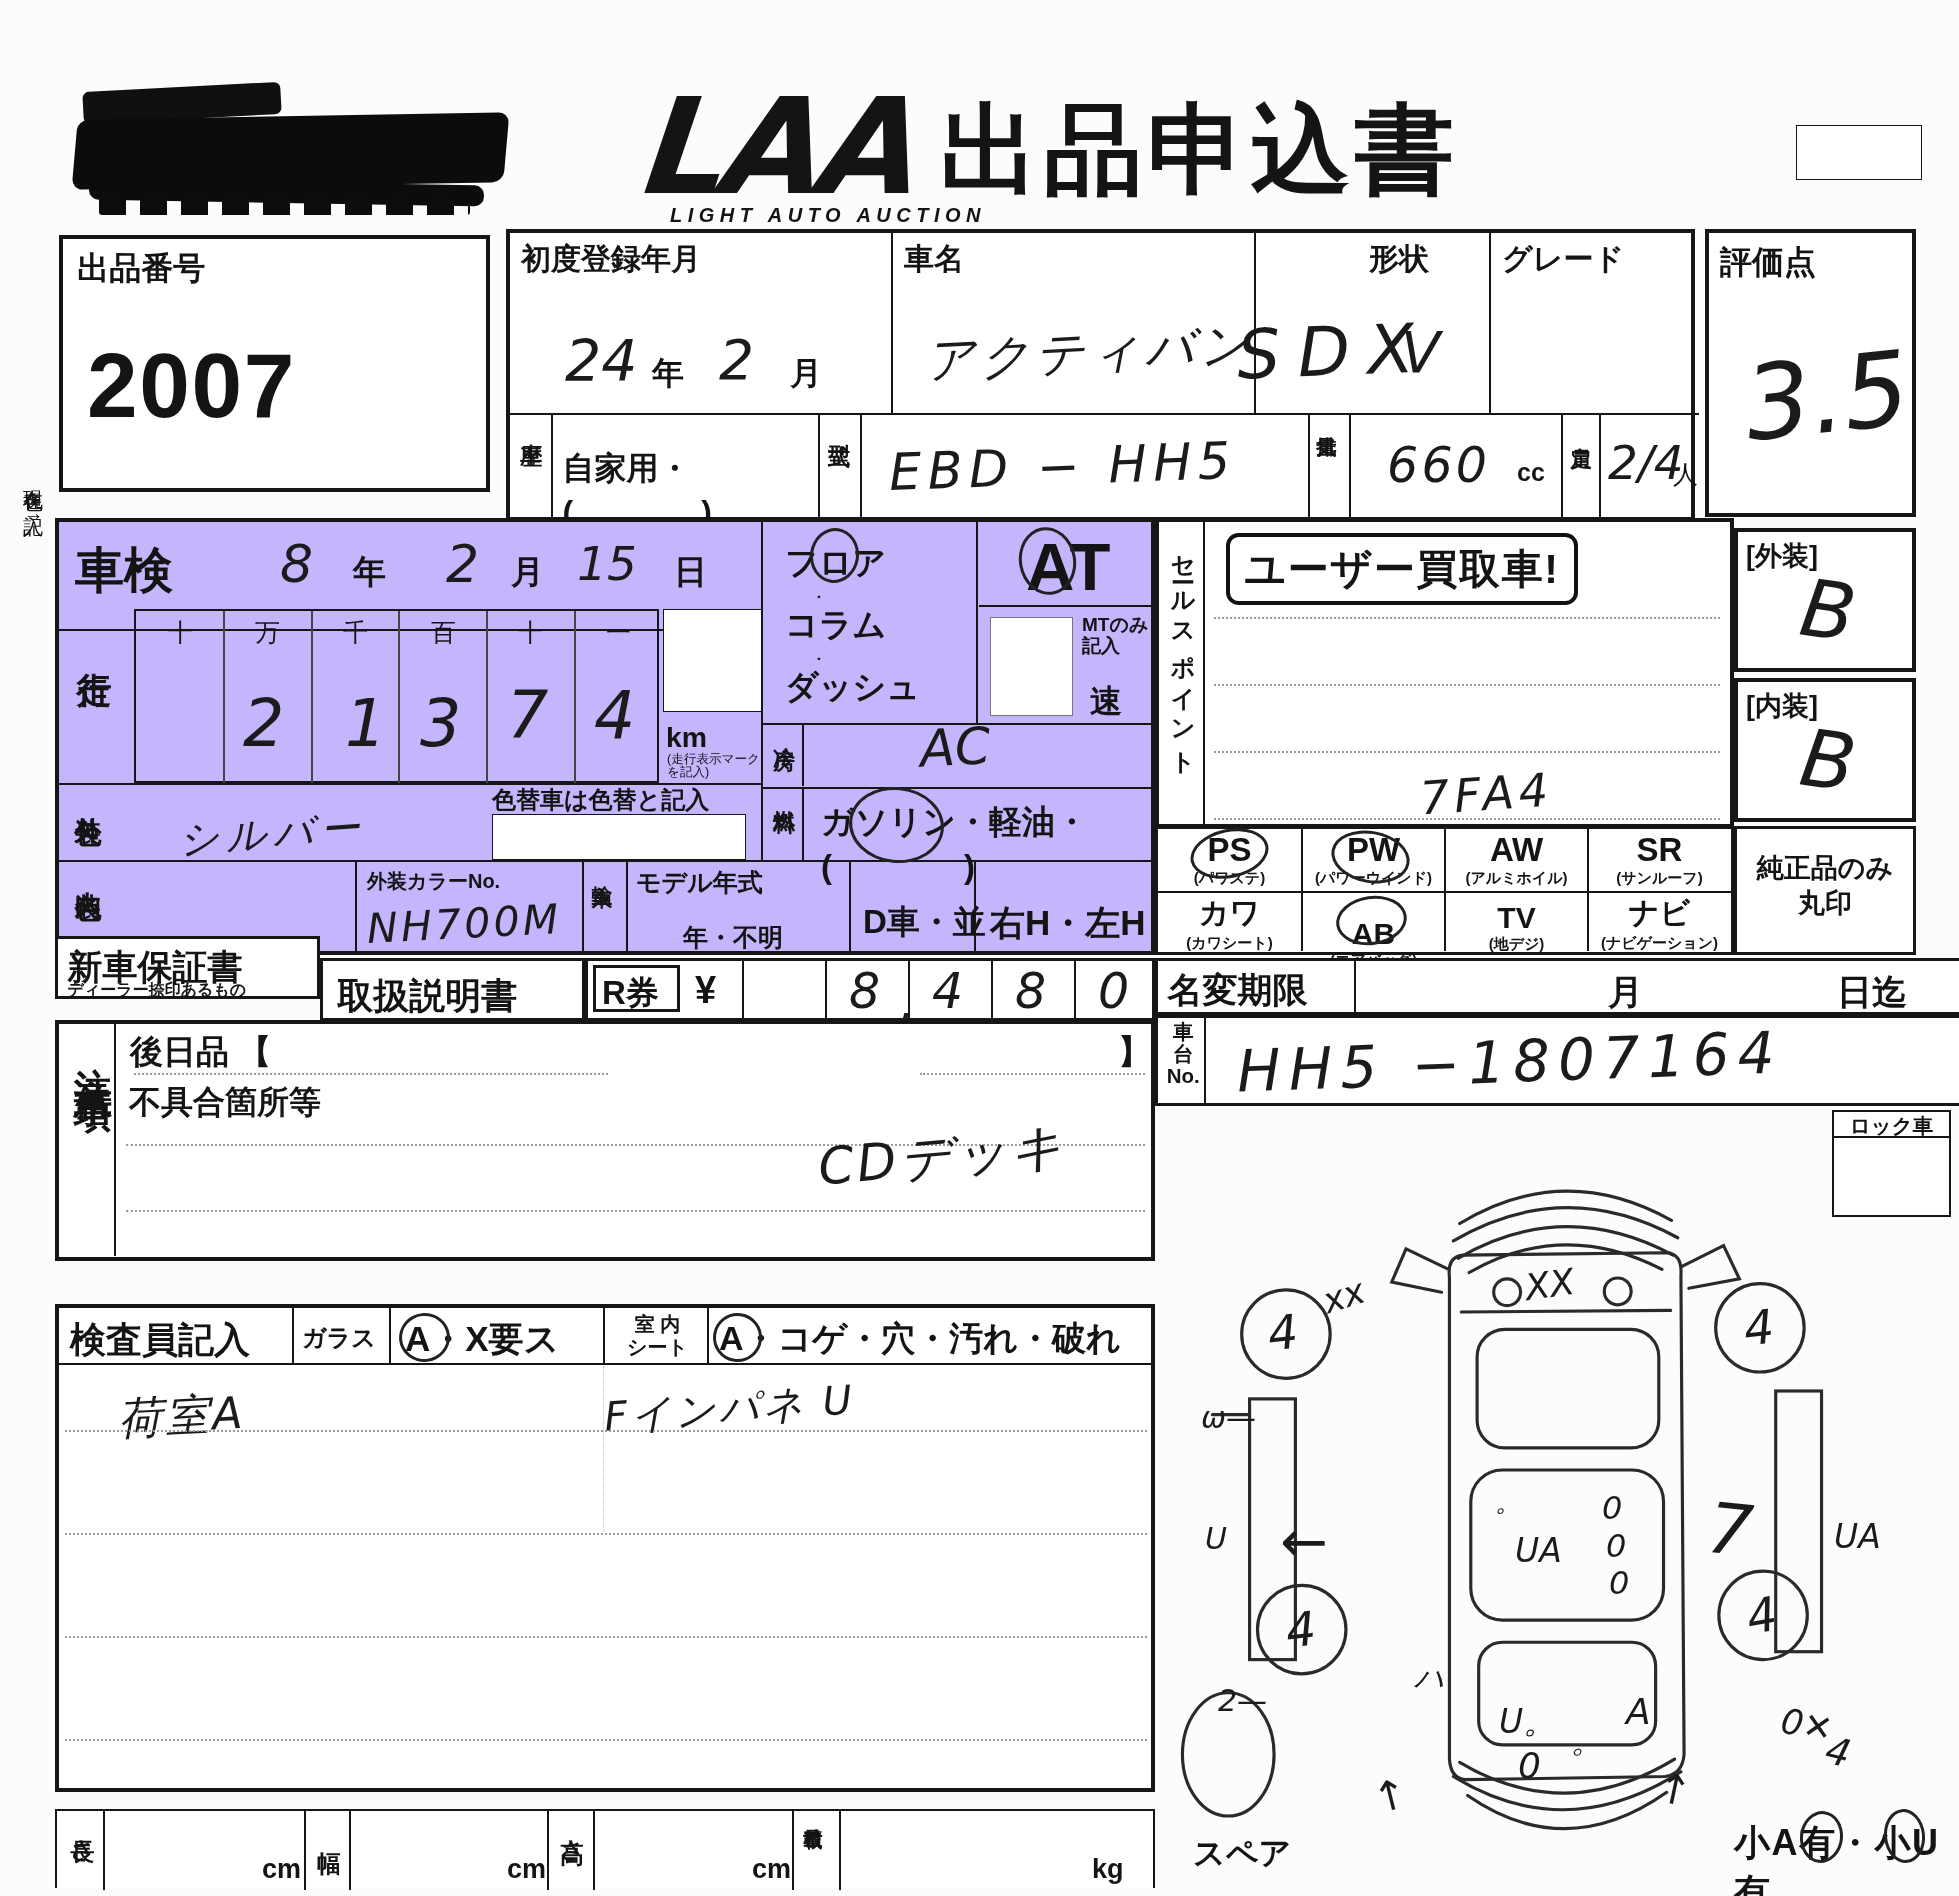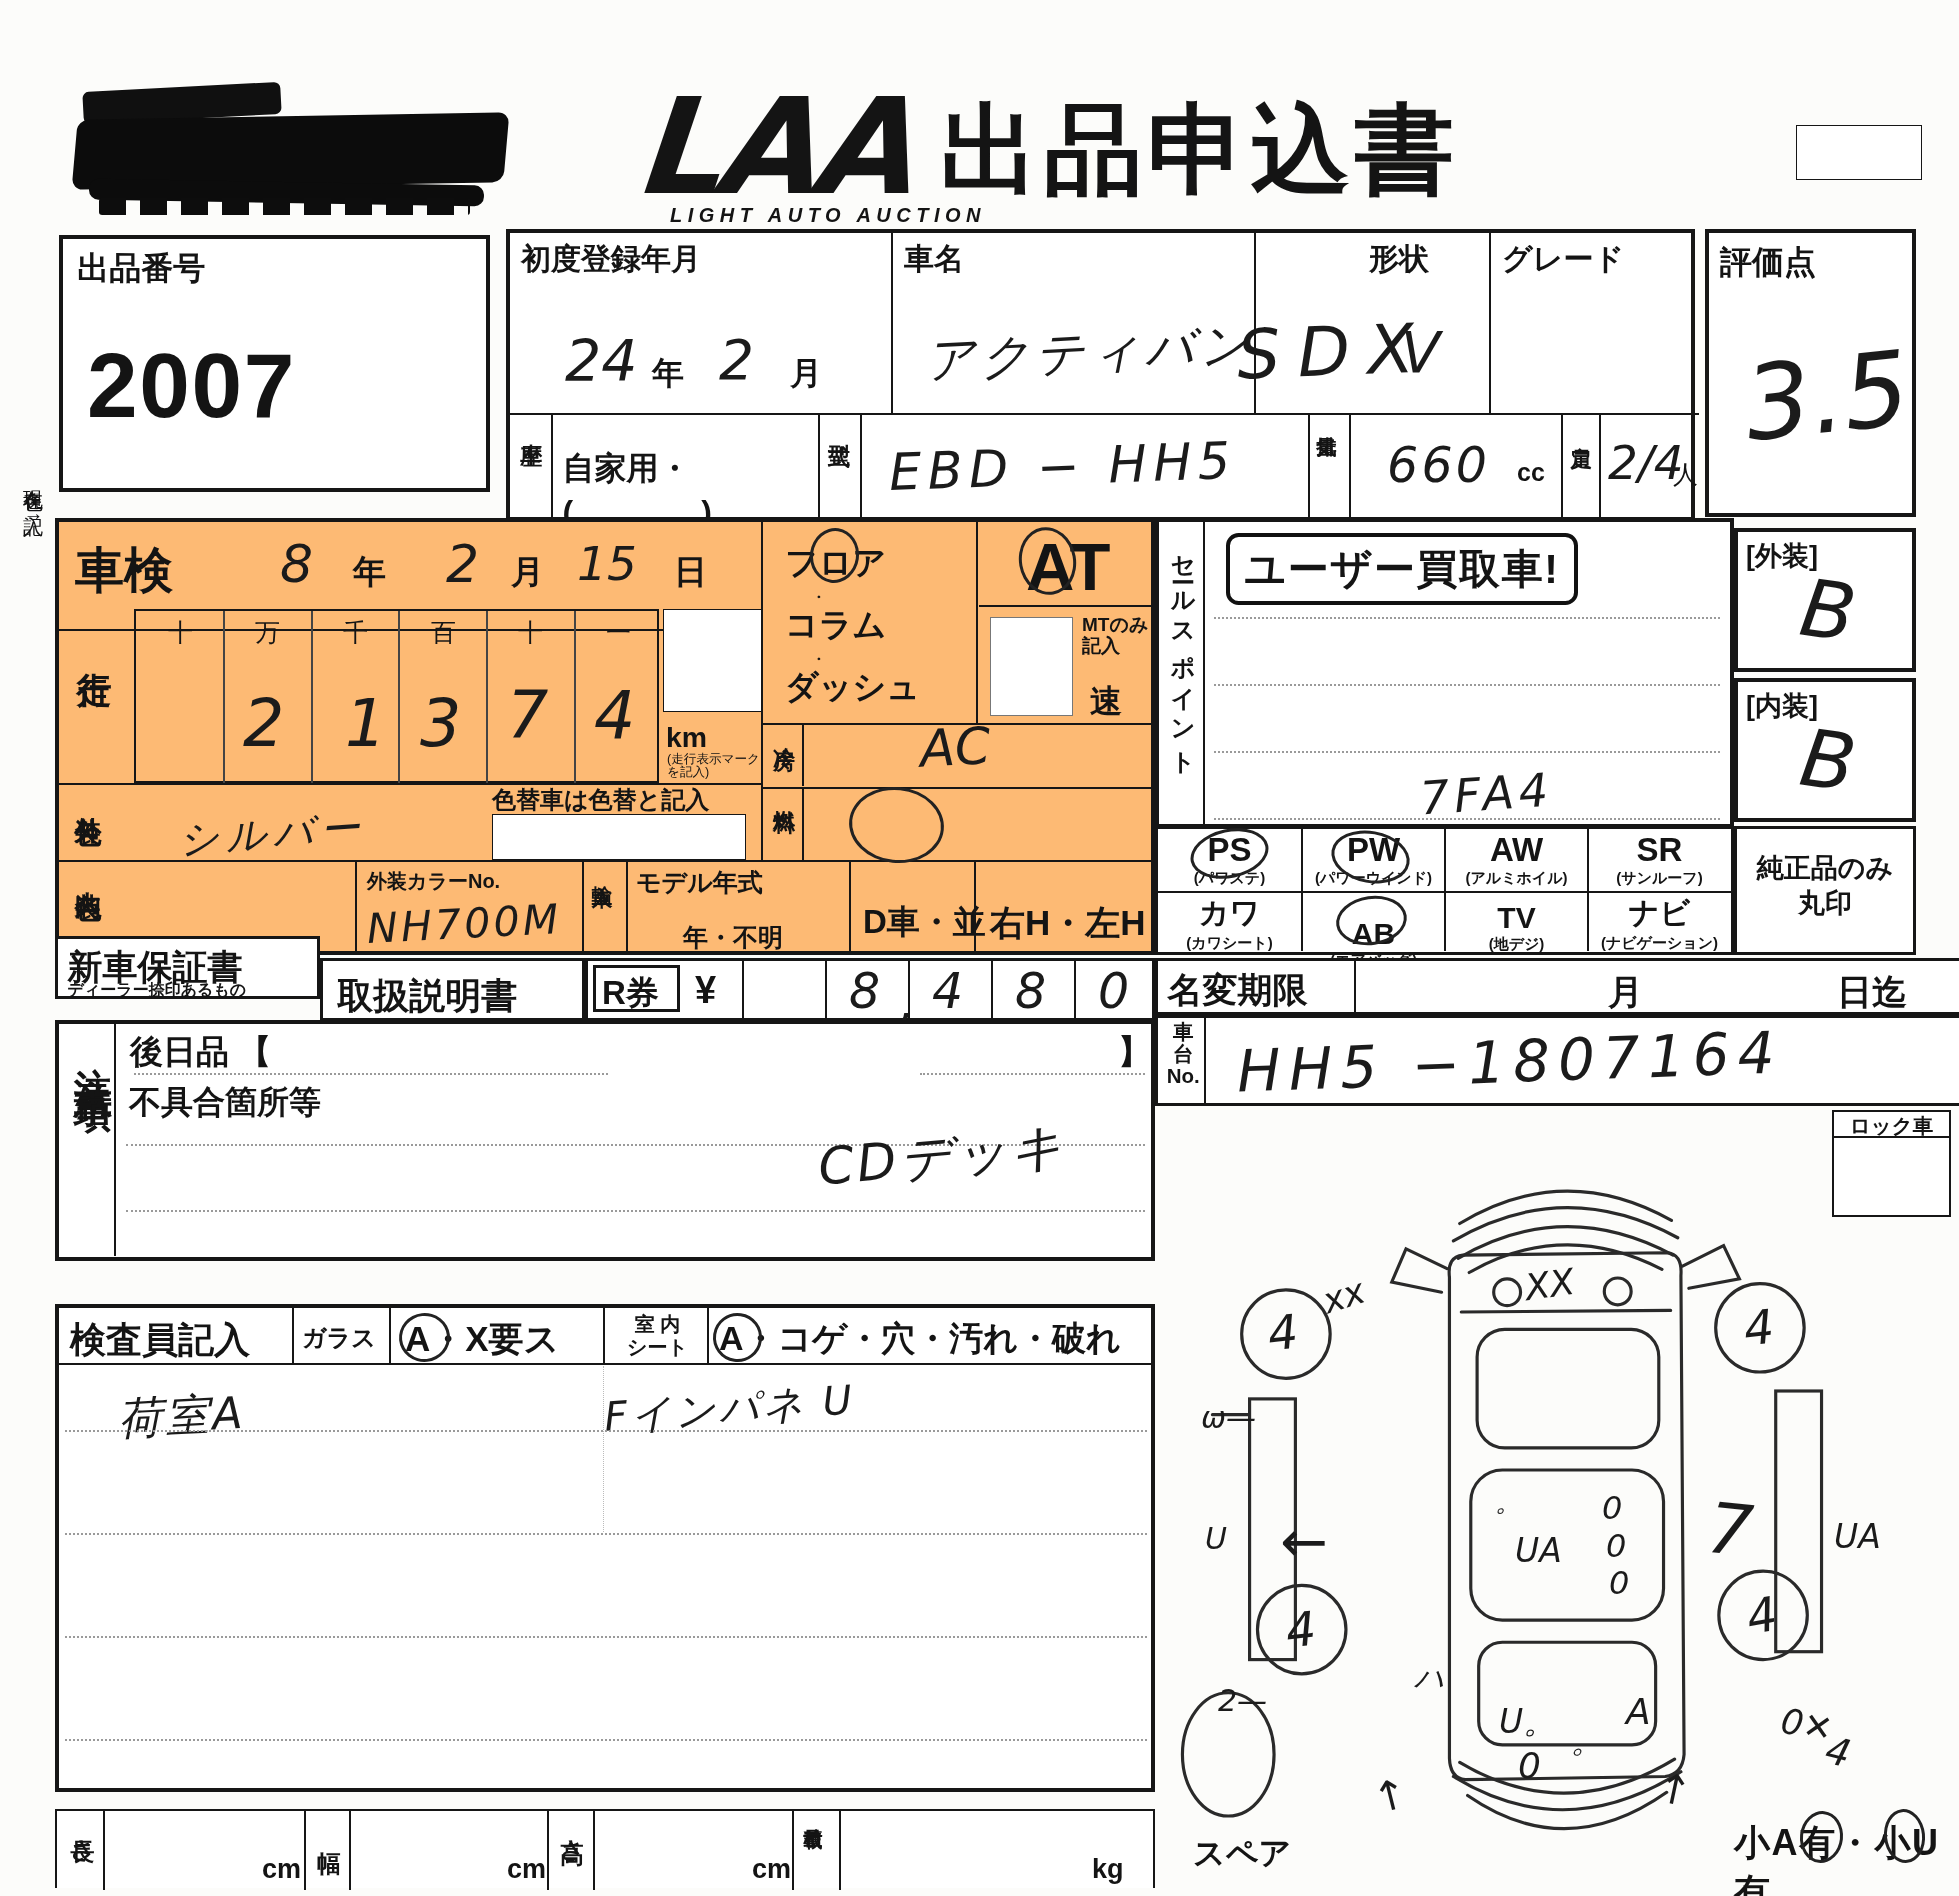--- a/index.html
+++ b/index.html
@@ -81,21 +81,21 @@
       <span class="hw" style="position:absolute;left:1098px;top:20px;font-size:47px;">2/4</span>
       <span style="position:absolute;left:1163px;top:43px;font-size:25px;">人</span>
     </div>
   </div>
 
   <div class="cell" style="left:1705px;top:229px;width:211px;height:288px;border-width:4px;">
     <span class="lbl" style="position:absolute;left:11px;top:8px;font-size:32px;">評価点</span>
     <span class="hw" style="position:absolute;left:36px;top:103px;font-size:103px;transform:rotate(-6deg);">3.5</span>
   </div>
 
-  <div class="cell nobg" style="left:55px;top:518px;width:1100px;height:437px;border-width:4px;background:#fdba74;">
+  <div class="cell nobg" style="left:55px;top:518px;width:1100px;height:437px;border-width:4px;background:#c4b5fd;">
 
     <span class="lbl" style="position:absolute;left:16px;top:16px;font-size:49px;">車検</span>
     <span class="hw" style="position:absolute;left:221px;top:12px;font-size:52px;">8</span>
     <span class="lbl" style="position:absolute;left:294px;top:28px;font-size:33px;">年</span>
     <span class="hw" style="position:absolute;left:387px;top:12px;font-size:52px;">2</span>
     <span class="lbl" style="position:absolute;left:452px;top:28px;font-size:33px;">月</span>
     <span class="hw" style="position:absolute;left:518px;top:14.2px;font-size:47px;">15</span>
     <span class="lbl" style="position:absolute;left:615px;top:28px;font-size:33px;">日</span>
     <div class="abs" style="left:0;top:107px;width:703px;height:2.4px;background:#161616;"></div>
 
@@ -163,20 +163,21 @@
     <span style="position:absolute;left:1031px;top:158px;font-size:32px;font-weight:700;">速</span>
 
     <div class="abs" style="left:704px;top:201px;width:391px;height:2.4px;background:#161616;"></div>
     <div class="abs vtext lbl" style="left:710px;top:207px;font-size:22px;">冷房</div>
     <div class="abs" style="left:743px;top:201px;width:2.4px;height:63px;background:#161616;"></div>
     <span class="hw" style="position:absolute;left:861px;top:196px;font-size:51px;transform:rotate(-3deg);">AC</span>
 
     <div class="abs" style="left:704px;top:265px;width:391px;height:2.4px;background:#161616;"></div>
     <div class="abs vtext lbl" style="left:710px;top:270px;font-size:22px;">燃料</div>
     <div class="abs" style="left:743px;top:265px;width:2.4px;height:73px;background:#161616;"></div>
+    <span style="position:absolute;left:762px;top:278px;font-size:33px;font-weight:700;">ガソリン・軽油・(　　　　)</span>
     <div class="ring" style="left:790px;top:265px;width:95px;height:76px;transform:rotate(6deg);"></div>
 
     <div class="abs" style="left:790px;top:338px;width:2.4px;height:95px;background:#161616;"></div>
     <span style="position:absolute;left:804px;top:378px;font-size:33px;font-weight:700;">D車・並</span>
     <div class="abs" style="left:915px;top:338px;width:2.4px;height:95px;background:#161616;"></div>
     <span style="position:absolute;left:931px;top:378px;font-size:35px;font-weight:700;">右H・左H</span>
   </div>
 
   <div class="abs vtext" style="left:20.5px;top:474px;font-size:20px;letter-spacing:0.8px;">現在色を記入→</div>
 

